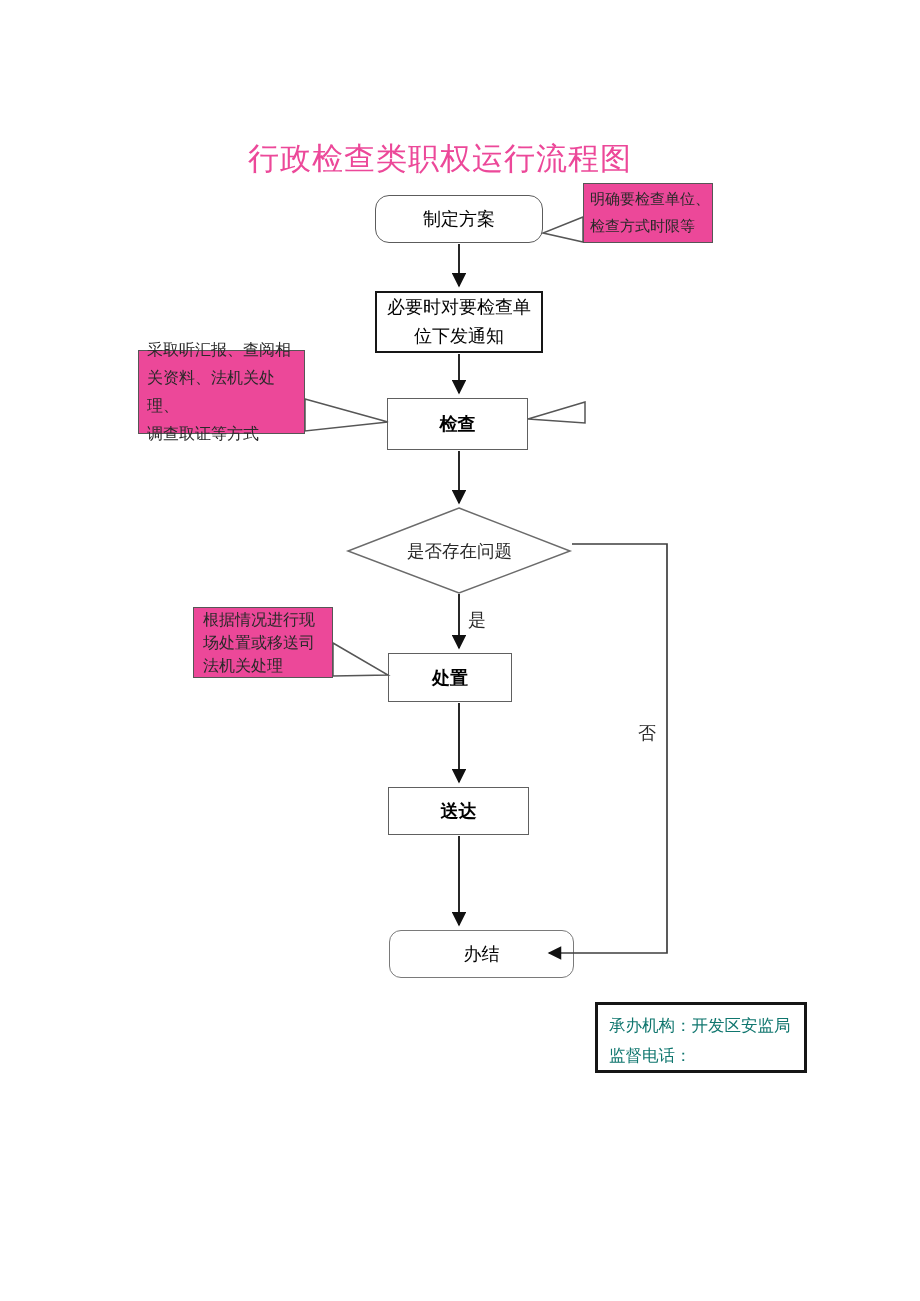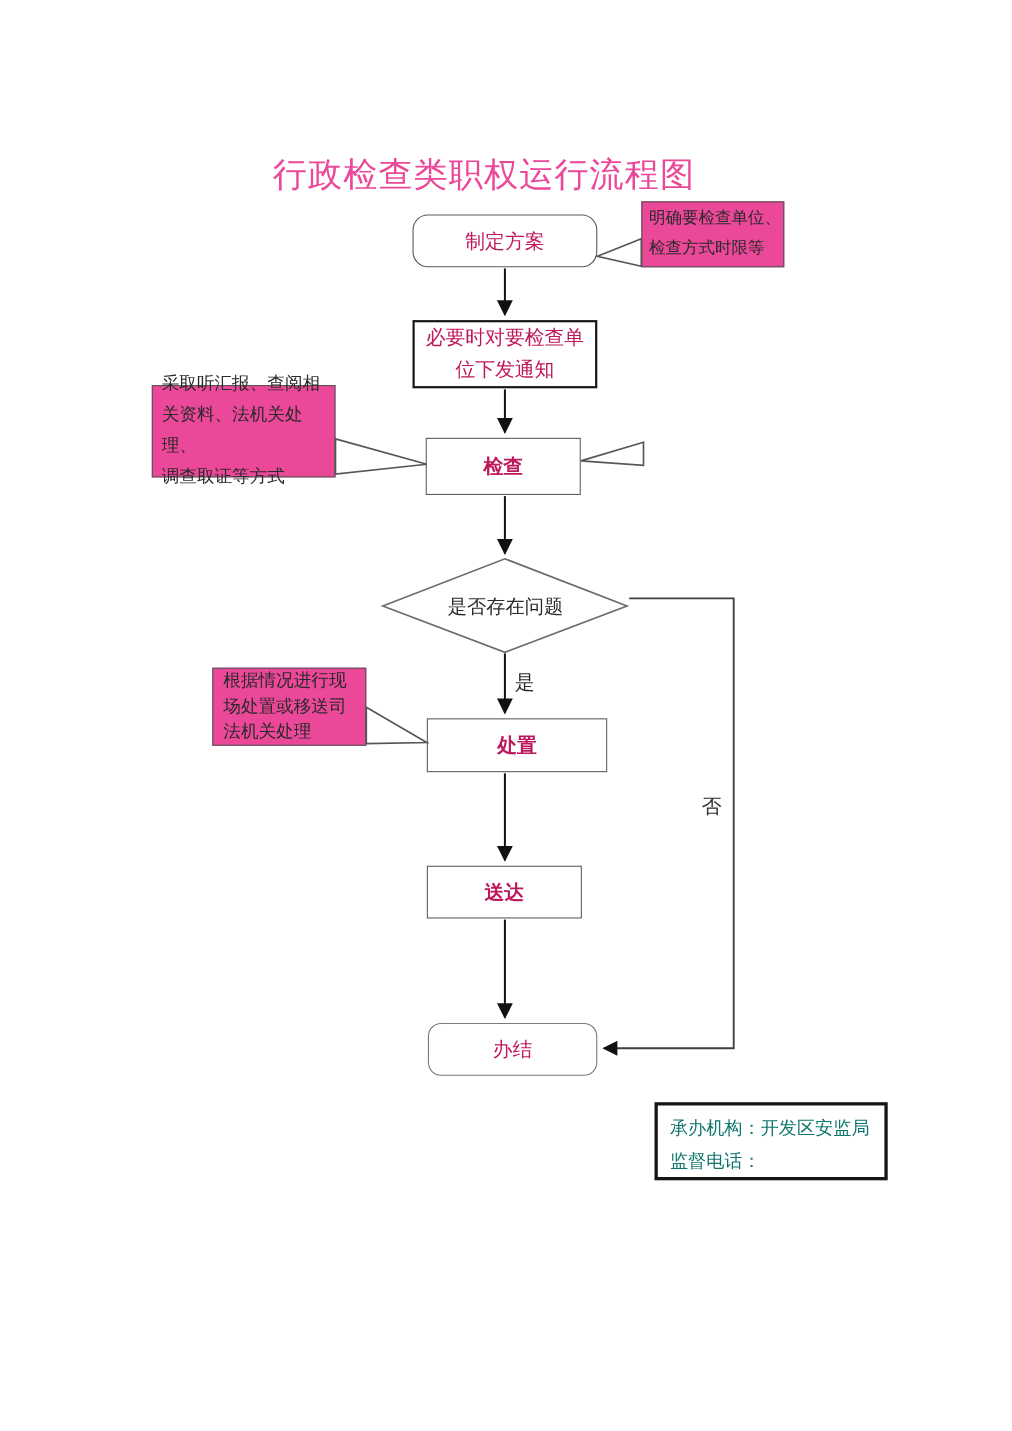--- a/index.html
+++ b/index.html
@@ -23,30 +23,30 @@
   }
   .node {
     position: absolute;
     box-sizing: border-box;
     display: flex;
     flex-direction: column;
     align-items: center;
     justify-content: center;
     text-align: center;
     font-size: 18px;
-    color: #be185d;
+    color: #000000;
     background: #ffffff;
   }
   .thin   { border: 1.6px solid #606060; font-weight: bold; }
   .plan   { left: 375px; top: 195px; width: 168px; height: 48px; border: 1.6px solid #5c5c5c; border-radius: 14px; }
   .notify { left: 375px; top: 291px; width: 168px; height: 62px; border: 2.6px solid #161616; line-height: 29px; }
   .inspect{ left: 387px; top: 398px; width: 141px; height: 52px; }
-  .handle { left: 388px; top: 653px; width: 164px; height: 49px; }
+  .handle { left: 388px; top: 653px; width: 124px; height: 49px; }
   .deliver{ left: 388px; top: 787px; width: 141px; height: 48px; }
-  .close  { left: 389px; top: 930px; width: 154px; height: 48px; border: 1.6px solid #7a7a7a; border-radius: 12px; }
+  .close  { left: 389px; top: 930px; width: 185px; height: 48px; border: 1.6px solid #7a7a7a; border-radius: 12px; }
   .diamond-label {
     position: absolute;
     left: 349px; top: 509px; width: 221px; height: 83px;
     display: flex; align-items: center; justify-content: center;
     font-size: 17.5px; color: #2a2a2a;
   }
   .callout {
     position: absolute;
     box-sizing: border-box;
     background: #ec4899;

